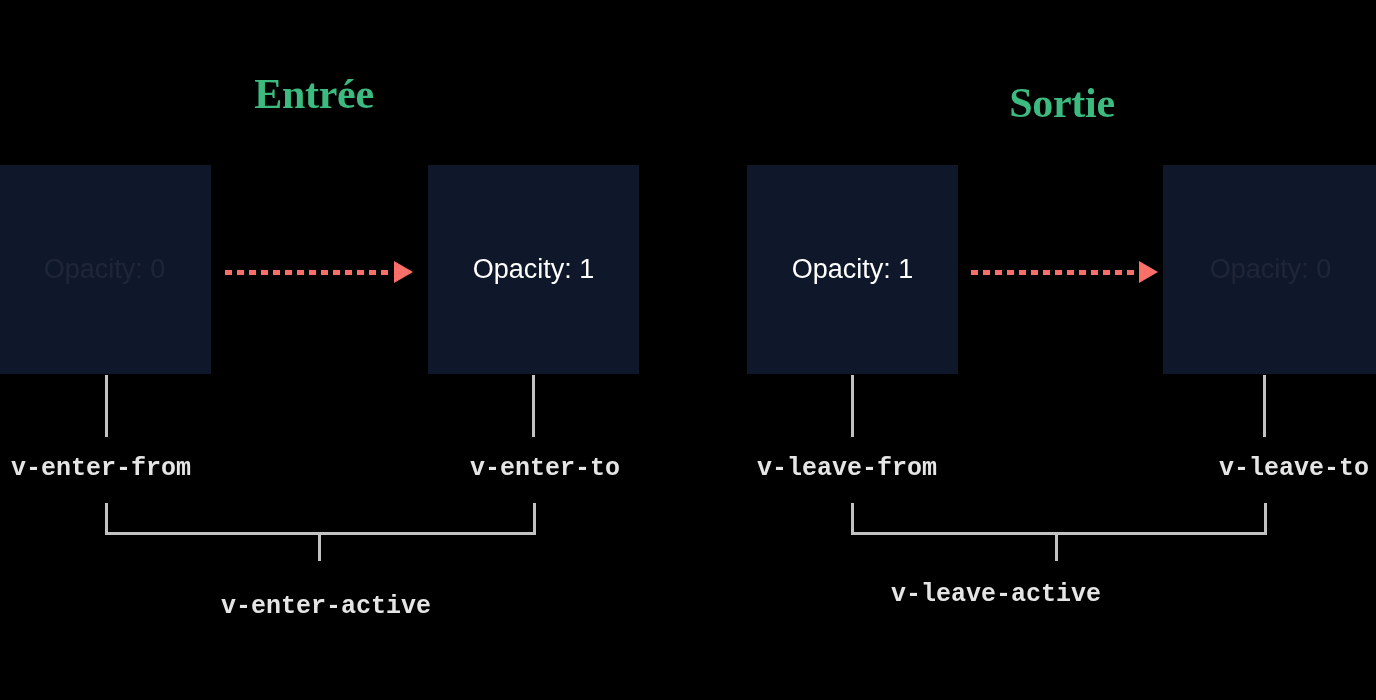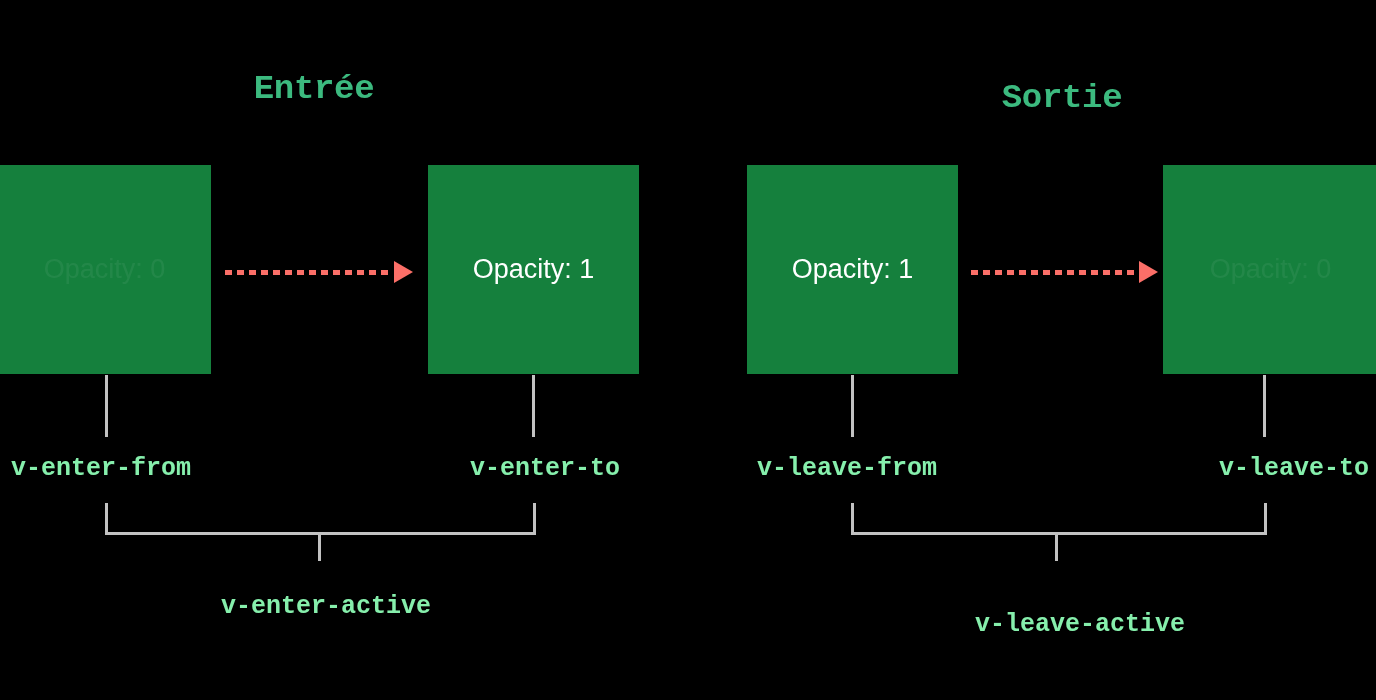--- a/index.html
+++ b/index.html
@@ -16,32 +16,32 @@
   }
   #stage {
     position: absolute;
     left: 0; top: 0;
     width: 1376px;
     height: 700px;
     background: #000000;
   }
   .heading {
     position: absolute;
-    font-family: Liberation Mono, monospace;
+    font-family: Liberation Serif, serif;
     font-weight: bold;
-    font-size: 34px;
+    font-size: 42px;
     letter-spacing: -0.3px;
     color: #3cba7f;
     text-align: center;
     white-space: nowrap;
     transform: translateX(-50%);
   }
   .box {
     position: absolute;
-    background: #15803d;
+    background: #0f172a;
     display: flex;
     align-items: center;
     justify-content: center;
   }
   .box-label {
     font-family: "Liberation Sans", sans-serif;
     font-size: 27px;
     color: #ffffff;
     white-space: nowrap;
   }
@@ -71,21 +71,21 @@
   .tick {
     position: absolute;
     width: 3px;
     background: #c2c2c2;
   }
   .blue-label {
     position: absolute;
     font-family: "Liberation Mono", "DejaVu Sans Mono", monospace;
     font-weight: bold;
     font-size: 25px;
-    color: #86efac;
+    color: #e5e5e5;
     white-space: nowrap;
     transform: translateX(-50%);
     text-align: left;
   }
   .blue-label.align-left {
     transform: none;
   }
   .blue-label.align-right {
     transform: translateX(-100%);
   }
@@ -150,15 +150,15 @@
 
   <div class="tick" style="left:851px; top:375px; height:62px;"></div>
   <div class="tick" style="left:1263px; top:375px; height:62px;"></div>
 
   <div class="blue-label align-left" style="left:757px; top:454px;">v-leave-from</div>
   <div class="blue-label align-right" style="left:1353px; top:454px;margin-left:16px;">v-leave-to</div>
 
   <div class="bracket" style="left:851px; top:503px; width:416px; height:32px;"></div>
   <div class="bracket-stem" style="left:1055px; top:533px; height:28px;"></div>
 
-  <div class="blue-label" style="left:1080px; top:580px;margin-top:30px;">v-leave-active</div>
+  <div class="blue-label" style="left:996px; top:580px;">v-leave-active</div>
 
 </div>
 
 </body></html>

